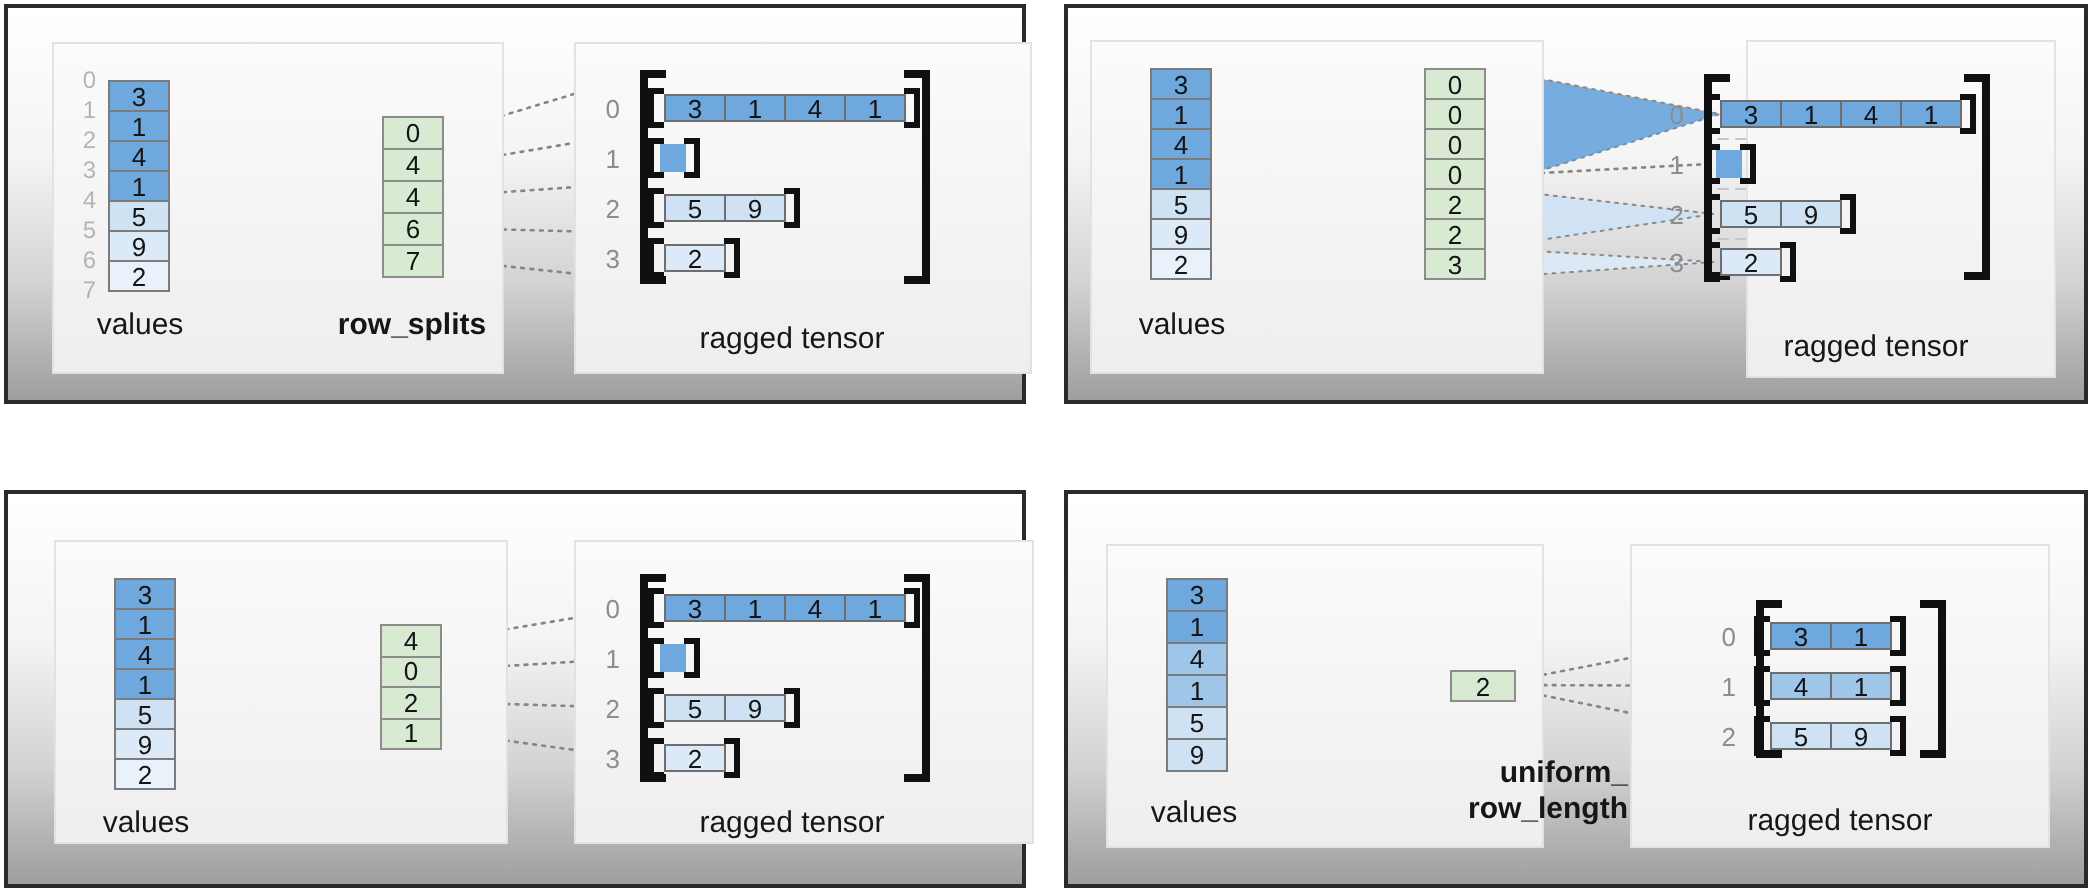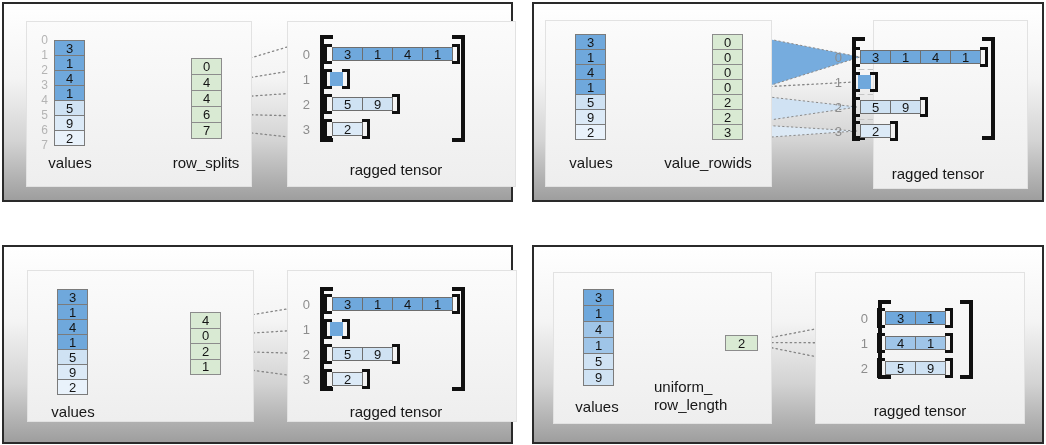--- a/index.html
+++ b/index.html
@@ -6,21 +6,21 @@
   .canvas{position:relative;width:1046px;height:445px;background:#ffffff;overflow:hidden;}
   .panel{position:absolute;box-sizing:border-box;border:2px solid #2a2a2a;
          background:linear-gradient(180deg,#ffffff 0%,#f4f4f4 38%,#d3d3d3 70%,#9e9e9e 100%);}
   .ip{position:absolute;z-index:1;box-sizing:border-box;border:1px solid #e2e2e2;
       background:linear-gradient(180deg,#fbfbfb,#eeeeee);}
   .fanlayer{position:absolute;left:0;top:0;z-index:2;}
   .abs{position:absolute;z-index:3;box-sizing:border-box;}
   .cell{display:flex;align-items:center;justify-content:center;font-size:13px;color:#141414;
         border:1px solid #7b7b7b;line-height:1;}
   .lbl{font-size:15px;color:#161616;white-space:pre-line;text-align:center;line-height:18px;transform:translateX(-50%);}
-  .bold{font-weight:400;}
+  .bold{font-weight:700;}
   .idx{font-size:12px;color:#b4b4b4;text-align:right;line-height:1;}
   .rlab{font-size:13px;color:#8d8d8d;text-align:right;line-height:1;}
   .bkt{border:3px solid #101010;}
   .obkt{border:4px solid #101010;}
   .bl{border-right:none !important;}
   .br{border-left:none !important;}
 </style>
 </head>
 <body>
 
@@ -114,21 +114,20 @@
       <div class="abs cell" style="left: 41px; top: 105px; width: 31px; height: 16px; background: rgb(220, 234, 247);">9</div>
       <div class="abs cell" style="left: 41px; top: 120px; width: 31px; height: 16px; background: rgb(233, 242, 251);">2</div>
       <div class="abs cell" style="left: 178px; top: 30px; width: 31px; height: 16px; background: rgb(217, 234, 211); border-color: rgb(140, 140, 140);">0</div>
       <div class="abs cell" style="left: 178px; top: 45px; width: 31px; height: 16px; background: rgb(217, 234, 211); border-color: rgb(140, 140, 140);">0</div>
       <div class="abs cell" style="left: 178px; top: 60px; width: 31px; height: 16px; background: rgb(217, 234, 211); border-color: rgb(140, 140, 140);">0</div>
       <div class="abs cell" style="left: 178px; top: 75px; width: 31px; height: 16px; background: rgb(217, 234, 211); border-color: rgb(140, 140, 140);">0</div>
       <div class="abs cell" style="left: 178px; top: 90px; width: 31px; height: 16px; background: rgb(217, 234, 211); border-color: rgb(140, 140, 140);">2</div>
       <div class="abs cell" style="left: 178px; top: 105px; width: 31px; height: 16px; background: rgb(217, 234, 211); border-color: rgb(140, 140, 140);">2</div>
       <div class="abs cell" style="left: 178px; top: 120px; width: 31px; height: 16px; background: rgb(217, 234, 211); border-color: rgb(140, 140, 140);">3</div>
       <div class="abs lbl" style="left: 57px; top: 150px; width: 120px; margin-left: -60px; transform: none; text-align: center;">values</div>
-      <div class="abs lbl bold" style="left: 174px; top: 150px; width: 160px; margin-left: -80px; transform: none; text-align: center;">value_rowids</div>
       <div class="abs lbl" style="left: 404px; top: 161px; width: 160px; margin-left: -80px; transform: none; text-align: center;">ragged tensor</div>
       <div class="abs obkt bl" style="left: 318px; top: 33px; width: 13px; height: 103px; background: transparent;"></div>
       <div class="abs obkt br" style="left: 448px; top: 33px; width: 13px; height: 103px; background: transparent;"></div>
       <div class="abs rlab" style="left: 286px; top: 47px; width: 22px; height: 13px;">0</div>
       <div class="abs bkt bl" style="left: 318px; top: 43px; width: 8px; height: 20px;"></div>
       <div class="abs cell" style="left: 326px; top: 46px; width: 31px; height: 14px; background: rgb(111, 168, 220); border-color: rgb(110, 110, 110);">3</div>
       <div class="abs cell" style="left: 356px; top: 46px; width: 31px; height: 14px; background: rgb(111, 168, 220); border-color: rgb(110, 110, 110);">1</div>
       <div class="abs cell" style="left: 386px; top: 46px; width: 31px; height: 14px; background: rgb(111, 168, 220); border-color: rgb(110, 110, 110);">4</div>
       <div class="abs cell" style="left: 416px; top: 46px; width: 31px; height: 14px; background: rgb(111, 168, 220); border-color: rgb(110, 110, 110);">1</div>
       <div class="abs bkt br" style="left: 446px; top: 43px; width: 8px; height: 20px;"></div>
@@ -211,21 +210,21 @@
         <line x1="351" y1="108.5" x2="433" y2="108.5" stroke="#c6c6c6" stroke-width="1" stroke-dasharray="5 4" stroke-linecap="round"></line>
       </svg>
       <div class="abs cell" style="left: 49px; top: 42px; width: 31px; height: 17px; background: rgb(111, 168, 220);">3</div>
       <div class="abs cell" style="left: 49px; top: 58px; width: 31px; height: 17px; background: rgb(111, 168, 220);">1</div>
       <div class="abs cell" style="left: 49px; top: 74px; width: 31px; height: 17px; background: rgb(159, 197, 232);">4</div>
       <div class="abs cell" style="left: 49px; top: 90px; width: 31px; height: 17px; background: rgb(159, 197, 232);">1</div>
       <div class="abs cell" style="left: 49px; top: 106px; width: 31px; height: 17px; background: rgb(207, 226, 243);">5</div>
       <div class="abs cell" style="left: 49px; top: 122px; width: 31px; height: 17px; background: rgb(207, 226, 243);">9</div>
       <div class="abs cell" style="left: 191px; top: 88px; width: 33px; height: 16px; background: rgb(217, 234, 211); border-color: rgb(140, 140, 140);">2</div>
       <div class="abs lbl" style="left: 63px; top: 151px; width: 120px; margin-left: -60px; transform: none; text-align: center;">values</div>
-      <div class="abs lbl bold" style="left: 200px; top: 131px; width: 160px; margin-left: -80px; transform: none; text-align: left;">uniform_
+      <div class="abs lbl bold" style="left: 200px; top: 131px; width: 160px; margin-left: -80px; transform: none; text-align: right;">uniform_
 row_length</div>
       <div class="abs lbl" style="left: 386px; top: 155px; width: 160px; margin-left: -80px; transform: none; text-align: center;">ragged tensor</div>
       <div class="abs obkt bl" style="left: 344px; top: 53px; width: 13px; height: 79px; background: transparent;"></div>
       <div class="abs obkt br" style="left: 426px; top: 53px; width: 13px; height: 79px; background: transparent;"></div>
       <div class="abs rlab" style="left: 312px; top: 65px; width: 22px; height: 13px;">0</div>
       <div class="abs bkt bl" style="left: 343px; top: 61px; width: 8px; height: 20px;"></div>
       <div class="abs cell" style="left: 351px; top: 64px; width: 31px; height: 14px; background: rgb(111, 168, 220); border-color: rgb(110, 110, 110);">3</div>
       <div class="abs cell" style="left: 381px; top: 64px; width: 31px; height: 14px; background: rgb(111, 168, 220); border-color: rgb(110, 110, 110);">1</div>
       <div class="abs bkt br" style="left: 411px; top: 61px; width: 8px; height: 20px;"></div>
       <div class="abs rlab" style="left: 312px; top: 90px; width: 22px; height: 13px;">1</div>

